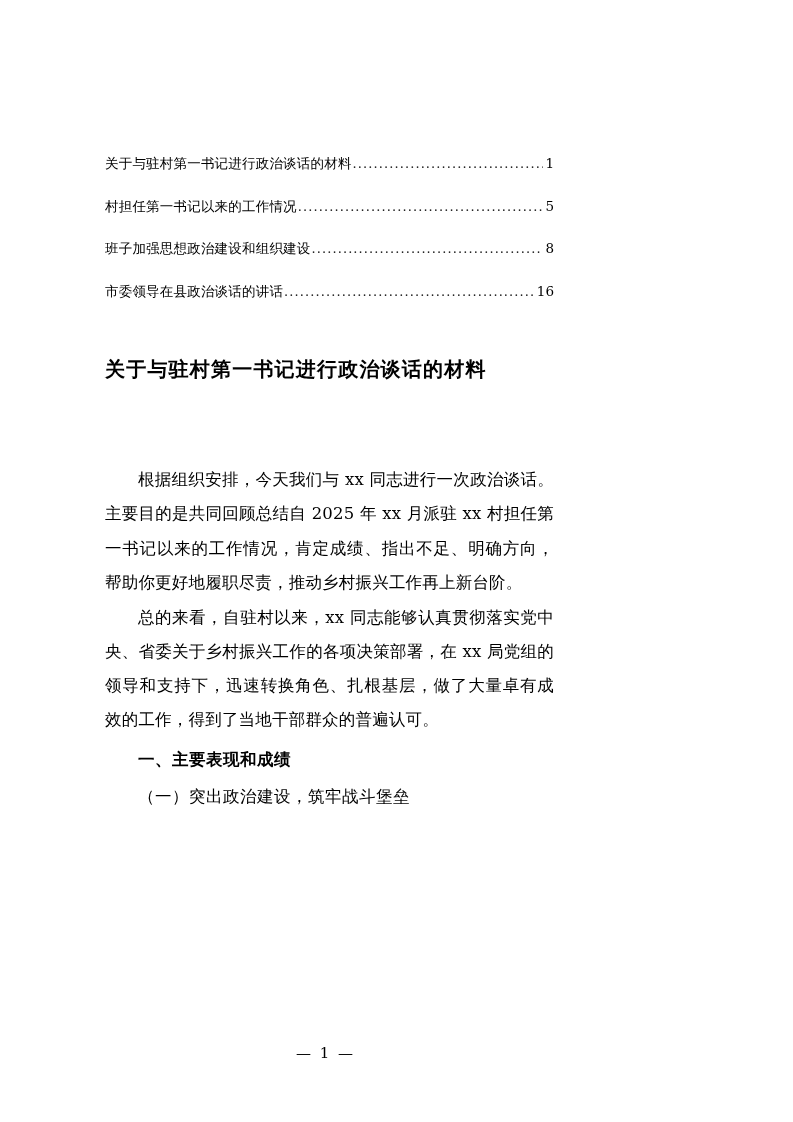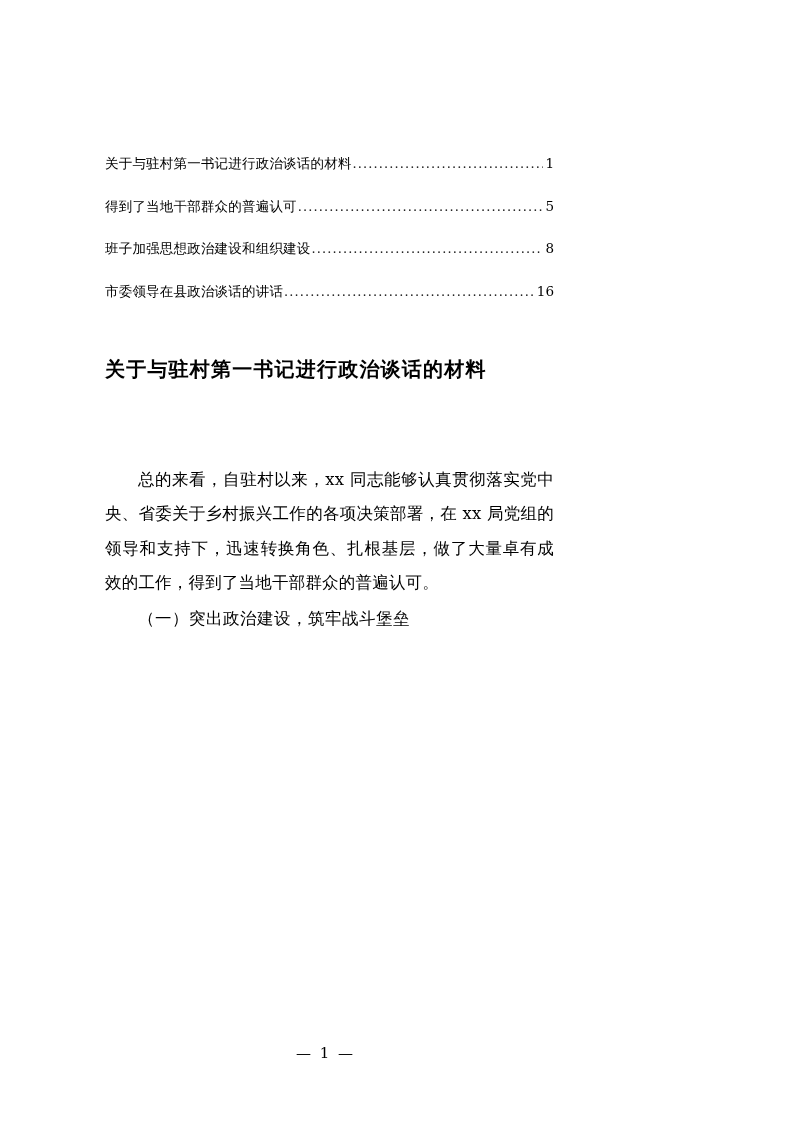--- a/index.html
+++ b/index.html
@@ -113,37 +113,39 @@
 
 <div class="page">
 
   <div class="toc">
     <div class="toc-entry">
       <span class="toc-title">关于与驻村第一书记进行政治谈话的材料</span>
       <span class="toc-dots">...................................................................................................................................................</span>
       <span class="toc-page">1</span>
     </div>
     <div class="toc-entry">
-      <span class="toc-title">得到了当地干部群众的普遍认可</span>
+      <span class="toc-title">村担任第一书记以来的工作情况</span>
       <span class="toc-dots">...................................................................................................................................................</span>
       <span class="toc-page">5</span>
     </div>
     <div class="toc-entry">
       <span class="toc-title">班子加强思想政治建设和组织建设</span>
       <span class="toc-dots">...................................................................................................................................................</span>
       <span class="toc-page">8</span>
     </div>
     <div class="toc-entry">
       <span class="toc-title">市委领导在县政治谈话的讲话</span>
       <span class="toc-dots">...................................................................................................................................................</span>
       <span class="toc-page">16</span>
     </div>
   </div>
 
   <h1 class="doc-title">关于与驻村第一书记进行政治谈话的材料</h1>
 
+  <p class="para">根据组织安排，今天我们与 xx 同志进行一次政治谈话。主要目的是共同回顾总结自 2025 年 xx 月派驻 xx 村担任第一书记以来的工作情况，肯定成绩、指出不足、明确方向，帮助你更好地履职尽责，推动乡村振兴工作再上新台阶。</p>
   <p class="para">总的来看，自驻村以来，xx 同志能够认真贯彻落实党中央、省委关于乡村振兴工作的各项决策部署，在 xx 局党组的领导和支持下，迅速转换角色、扎根基层，做了大量卓有成效的工作，得到了当地干部群众的普遍认可。</p>
 
+  <h2 class="h-section">一、主要表现和成绩</h2>
   <h3 class="h-sub">（一）突出政治建设，筑牢战斗堡垒</h3>
 
 
   <div class="footer">— 1 —</div>
 </div>
 
 </body></html>

